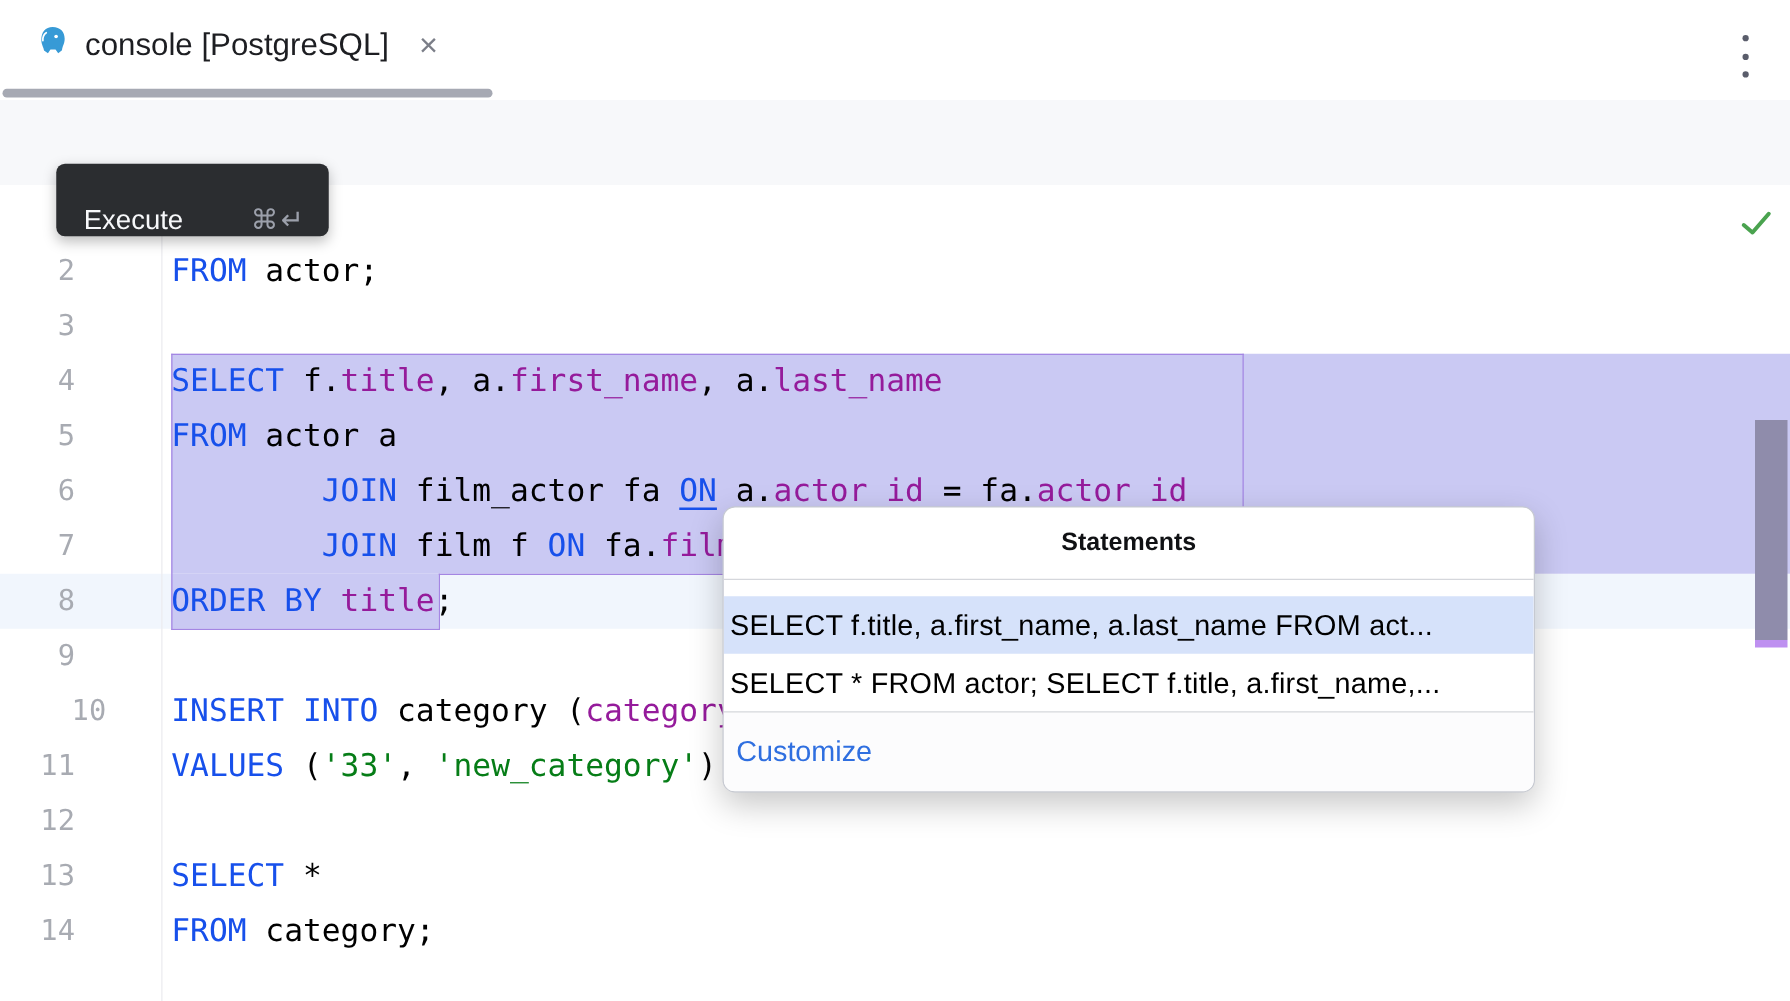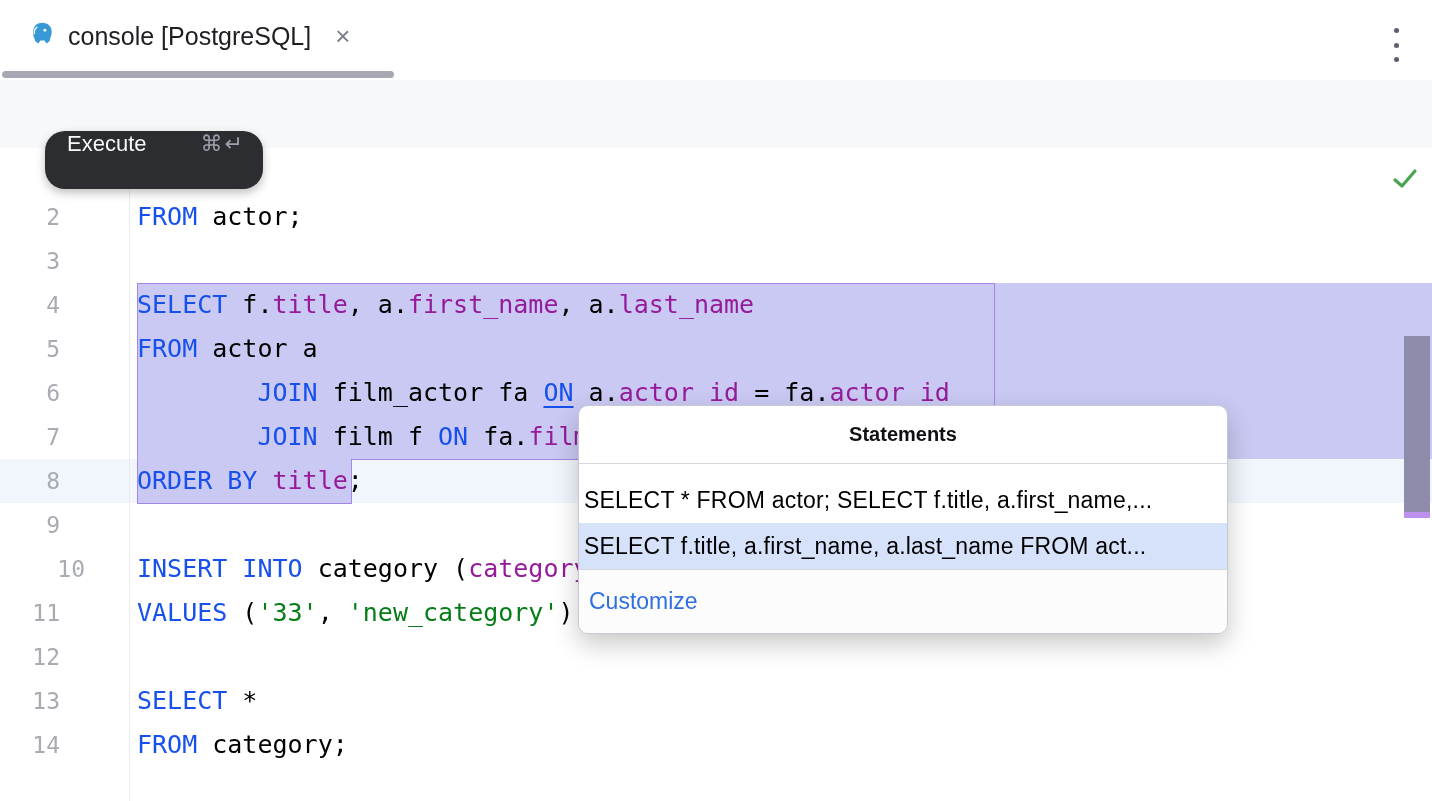--- a/index.html
+++ b/index.html
@@ -42,22 +42,22 @@
   #caret-row{left:0;top:311px;width:1432px;height:44px;background:var(--caret);}
   #sel-main{left:137px;top:135px;width:1295px;height:176px;background:var(--sel);}
   #sel-l8{left:137px;top:311px;width:214px;height:44px;background:var(--sel);}
   .stmt-border{background:var(--stb);}
 
   #check{left:1392px;top:18px;width:26px;height:26px;}
   #scroll-thumb{left:1404px;top:188px;width:26px;height:176px;background:#8f8cab;}
   #scroll-mark{left:1404px;top:364px;width:26px;height:6px;background:#be90f0;}
 
   
-  #tooltip{left:45px;top:131px;width:218px;height:58px;background:#2b2d30;border-radius:20px;
-           box-shadow:0 4px 10px rgba(0,0,0,.25);display:flex;align-items:flex-start;z-index:50;}
+  #tooltip{left:45px;top:131px;width:218px;height:58px;background:#2b2d30;border-radius:7px;
+           box-shadow:0 4px 10px rgba(0,0,0,.25);display:flex;align-items:flex-end;z-index:50;}
   #tooltip-label{color:#f7f8fa;font-size:22px;margin-left:22px;}
   #tooltip-key{color:#9ca0ab;font-size:22px;margin-left:auto;margin-right:18px;letter-spacing:2px;}
 
   
   #popup{left:578px;top:405px;width:650px;height:229px;background:#fff;border:1px solid #c6c9d1;
          border-radius:10px;box-shadow:0 10px 26px rgba(0,0,0,.22);z-index:60;box-sizing:border-box;
          display:flex;flex-direction:column;overflow:hidden;}
   #popup-title{height:57px;line-height:57px;text-align:center;font-weight:bold;font-size:20px;
                color:#101114;border-bottom:1px solid #d5d7dc;}
   #popup-list{padding-top:13px;}
@@ -225,19 +225,19 @@
 </div>
 
 <div id="tooltip" class="abs">
   <span id="tooltip-label">Execute</span>
   <span id="tooltip-key">⌘↵</span>
 </div>
 
 <div id="popup" class="abs">
   <div id="popup-title">Statements</div>
   <div id="popup-list">
+      <div class="popup-item sel">SELECT f.title, a.first_name, a.last_name FROM act...</div>
       <div class="popup-item">SELECT * FROM actor; SELECT f.title, a.first_name,...</div>
-      <div class="popup-item sel">SELECT f.title, a.first_name, a.last_name FROM act...</div>
     </div>
   <div id="popup-footer">
     <span id="customize">Customize</span>
   </div>
 </div>
 
 </body></html>

